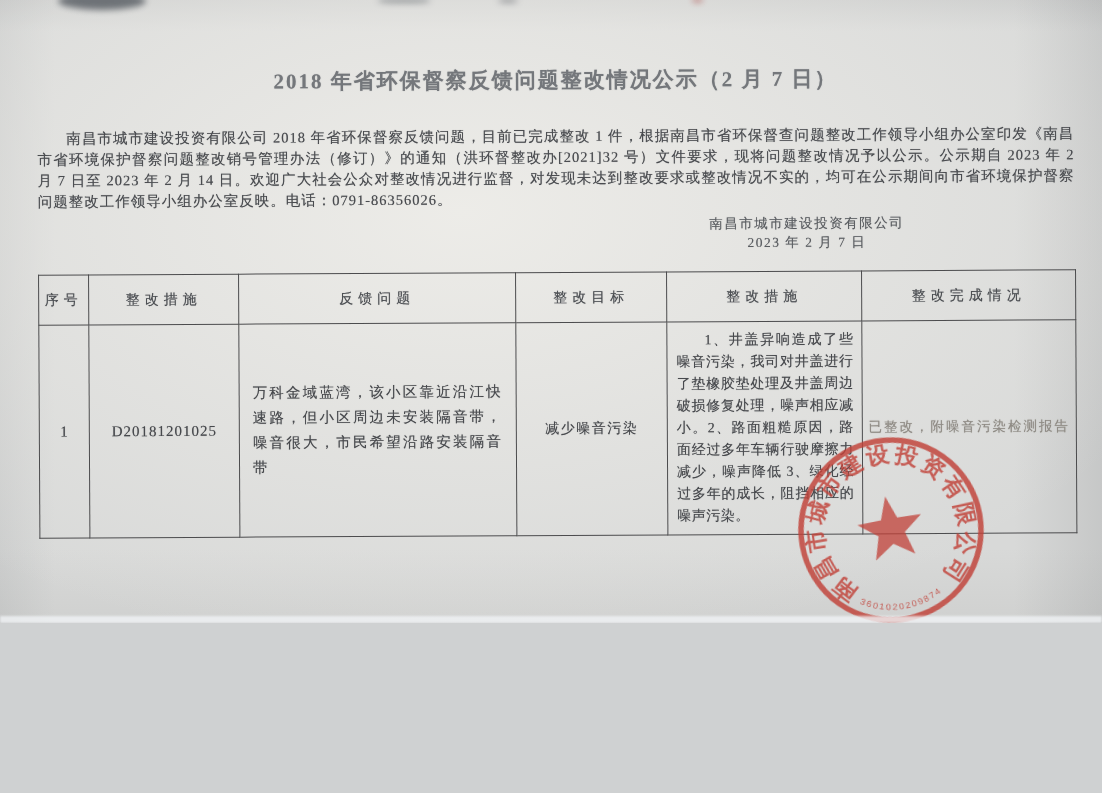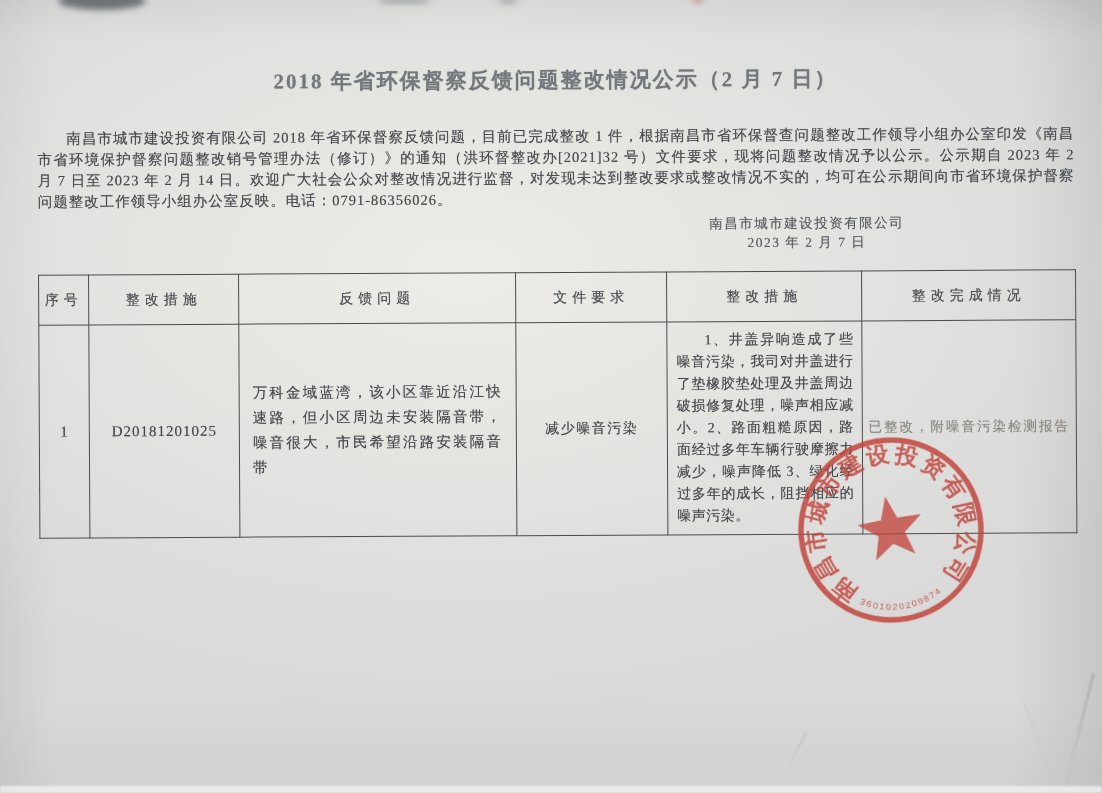--- a/index.html
+++ b/index.html
@@ -2,21 +2,21 @@
 <html><head>
 <meta charset="utf-8">
 <style>
   html,body{margin:0;padding:0;}
   body{
     width:1102px;height:793px;overflow:hidden;
     font-family:"Liberation Serif", serif;
     background:#cfd1d2;
   }
   .photo{
-    position:relative;width:1102px;height:793px;overflow:hidden;
+    position:relative;width:1102px;height:623px;overflow:hidden;
     background:
       radial-gradient(1250px 720px at 42% 34%, rgba(238,237,233,.95), rgba(218,219,218,0) 62%),
       linear-gradient(90deg, rgba(118,122,126,.12), rgba(0,0,0,0) 5%, rgba(0,0,0,0) 92%, rgba(105,108,112,.16)),
       linear-gradient(180deg, rgba(125,128,131,.14), rgba(0,0,0,0) 5%, rgba(0,0,0,0) 88%, rgba(148,148,146,.12)),
       #d8d9d8;
   }
   .bottom-light{position:absolute;left:0;bottom:0;width:100%;height:7px;background:rgba(240,242,245,.8);filter:blur(1px);}
   .smudge{position:absolute;filter:blur(3px);}
   .smudge.s1{left:58px;top:-8px;width:88px;height:18px;border-radius:50%;background:#5c6167;opacity:.85;}
   .smudge.s2{left:378px;top:-2px;width:52px;height:5px;border-radius:40%;background:#83878b;opacity:.8;}
@@ -102,21 +102,21 @@
           <col style="width:277px">
         <col style="width:151px">
           <col style="width:195px">
           <col style="width:214px">
       </colgroup>
       <thead>
         <tr>
           <th>序号</th>
           <th>整改措施</th>
           <th>反馈问题</th>
-          <th>文件要求</th>
+          <th>整改目标</th>
           <th>整改措施</th>
           <th>整改完成情况</th>
         </tr>
       </thead>
       <tbody>
         <tr>
           <td class="num">1</td>
           <td class="num">D20181201025</td>
           <td class="problem">万科金域蓝湾，该小区靠近沿江快速路，但小区周边未安装隔音带，噪音很大，市民希望沿路安装隔音带</td>
           <td class="target">减少噪音污染</td>

